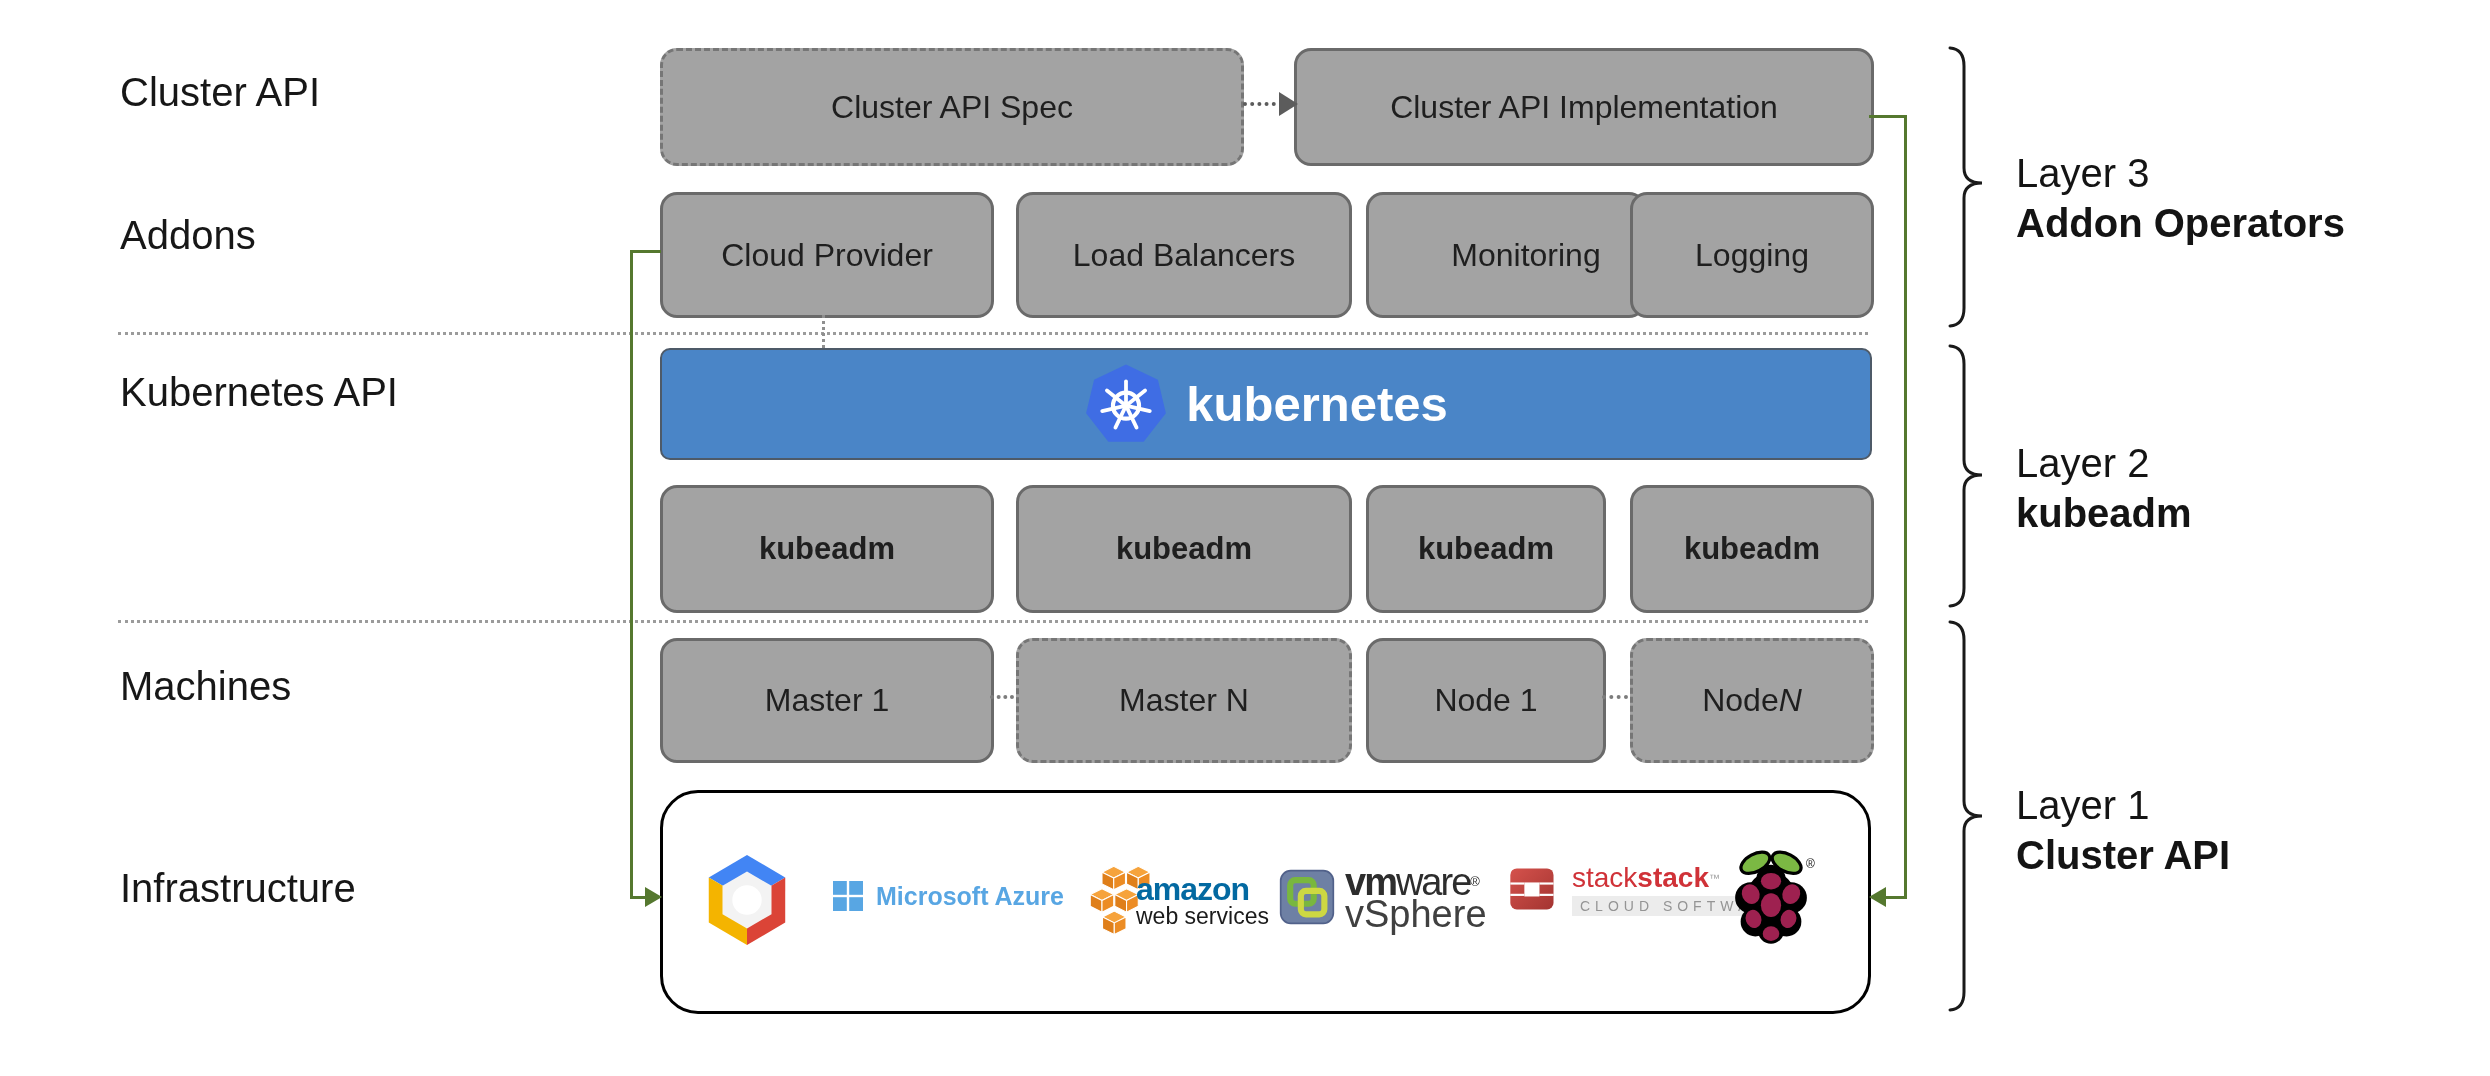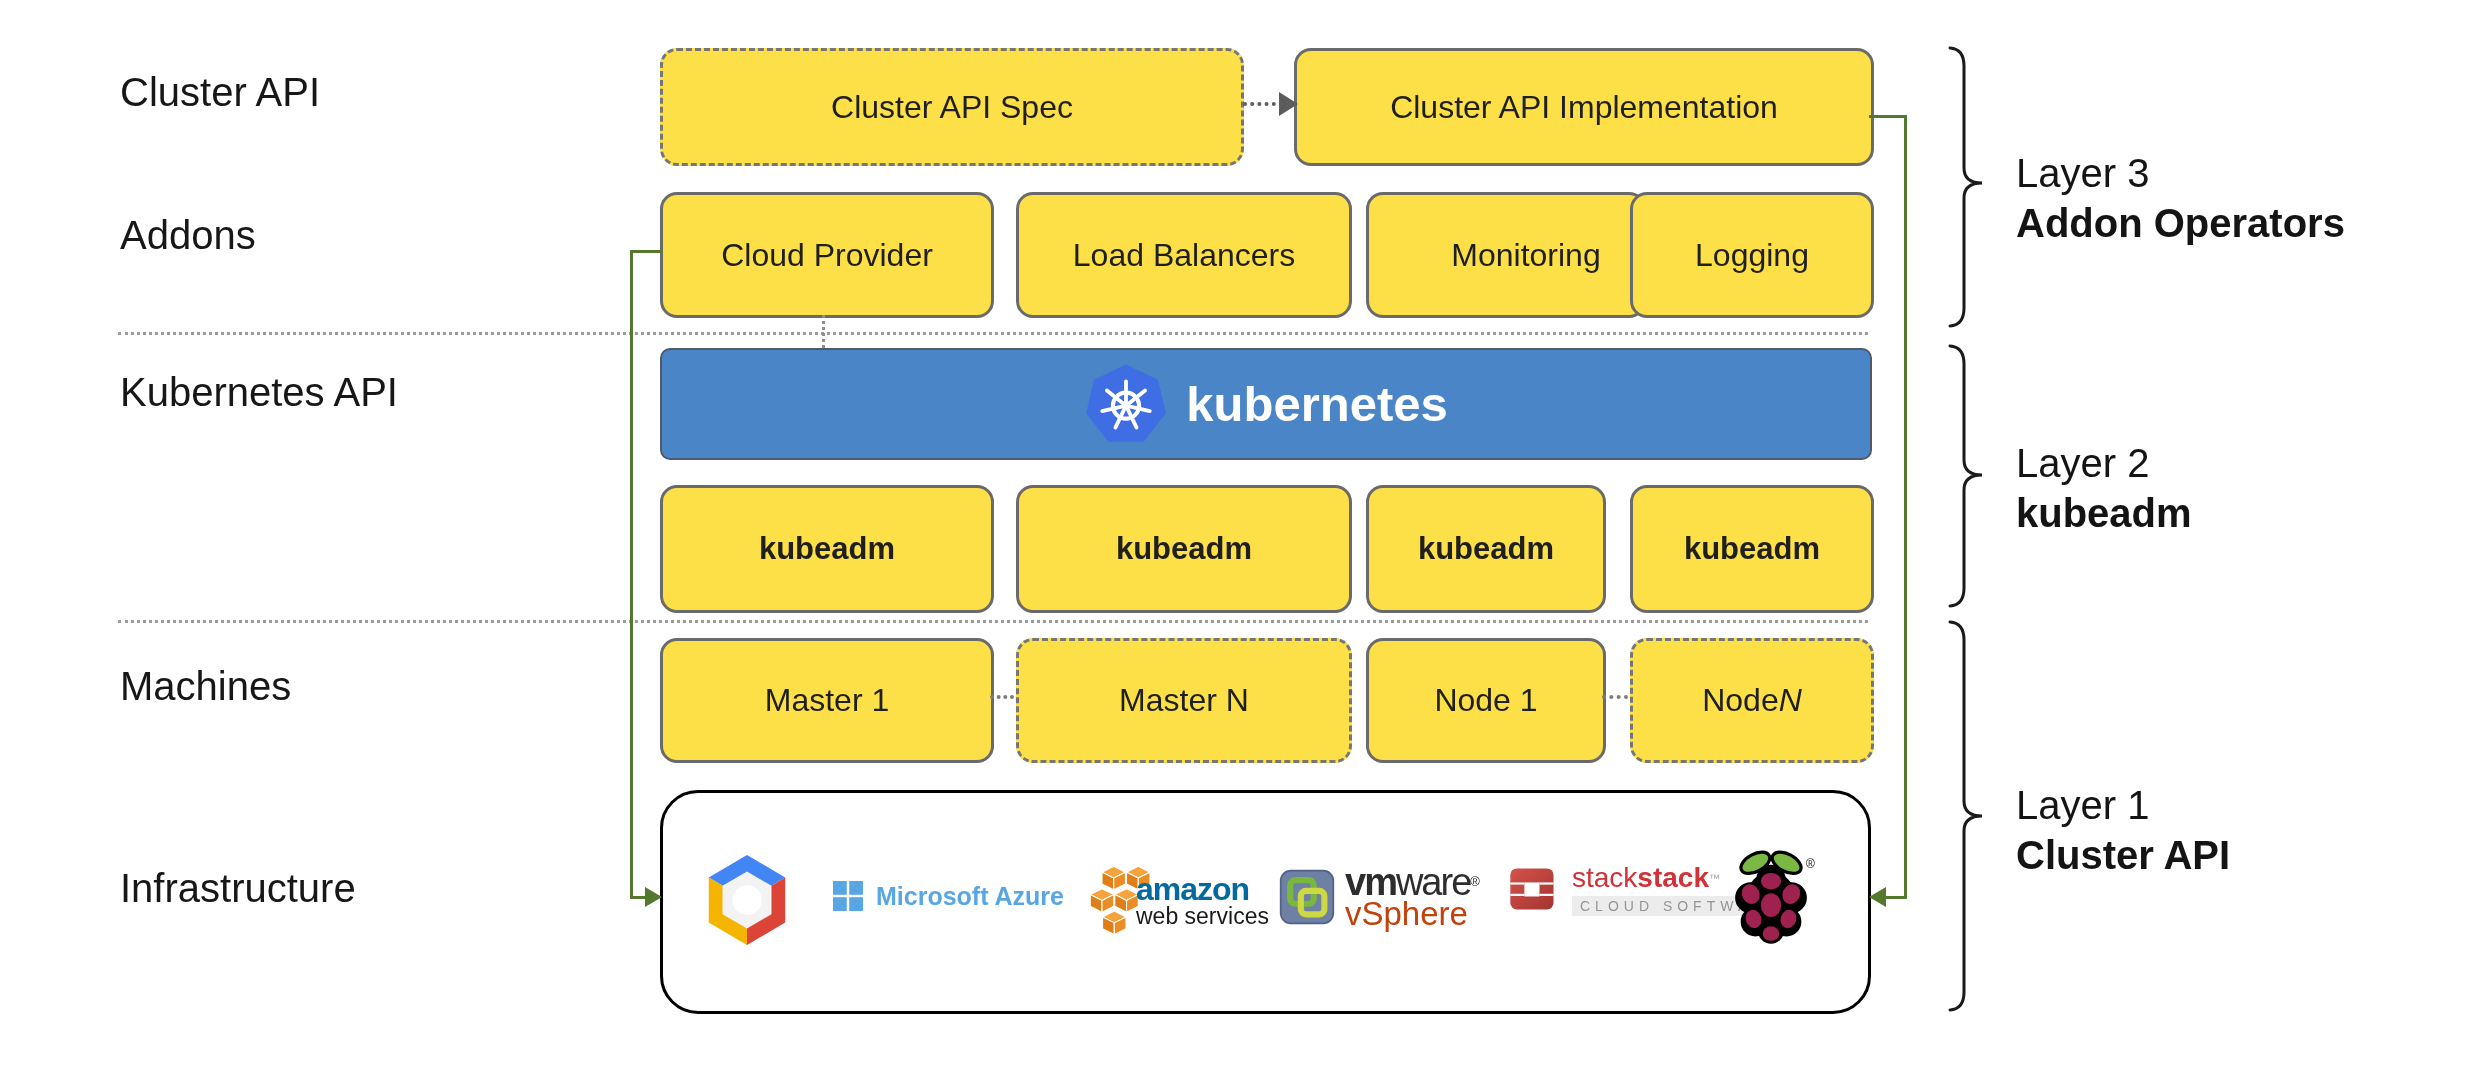--- a/index.html
+++ b/index.html
@@ -6,21 +6,21 @@
   .canvas{
     position:relative; width:2490px; height:1076px; background:#ffffff;
     font-family:"Liberation Sans", sans-serif; color:#1e1e1e; overflow:hidden;
   }
   
   .row-label{position:absolute; left:120px; font-size:40px; line-height:48px; color:#171717; white-space:nowrap;}
   
   .h-sep{position:absolute; left:118px; width:1750px; height:0; border-top:3px dotted #9b9b9b;}
   
   .box{
-    position:absolute; background:#fde047; border:3px solid #6a6a6a; border-radius:17px;
+    position:absolute; background:#a3a3a3; border:3px solid #6a6a6a; border-radius:17px;
     display:flex; align-items:center; justify-content:center;
     font-size:32px; color:#1f1f1f; text-align:center; white-space:nowrap;
   }
   .box.dashed{border-style:dashed; border-color:#767676;}
   .box.bold{font-weight:bold; font-size:31px;}
   .box em{font-style:italic;}
   
   .banner{
     position:absolute; left:660px; top:348px; width:1208px; height:108px;
     background:var(--banner_blue,#4a85c7); border:2px solid #4e5a68; border-radius:10px;
@@ -51,21 +51,21 @@
   .brace{position:absolute;}
   
   .azure-text{font-size:25px; font-weight:600; color:var(--azure_blue,#58a6e3); margin-left:13px; white-space:nowrap;}
   .aws-text{margin-left:-14px; line-height:1;}
   .aws-text .l1{font-size:32px; font-weight:bold; color:#0369a1; letter-spacing:-1px; line-height:30px;}
   .aws-text .l2{font-size:23px; font-weight:400; color:#1a1a1a; line-height:24px;}
   .vmware-text{margin-left:10px; line-height:1;}
   .vmware-text .l1{font-size:38px; color:#2d2d2d; letter-spacing:-2px; line-height:34px;}
   .vmware-text .l1 .vm{font-weight:bold;}
   .vmware-text .reg{font-size:13px; vertical-align:top; color:#2d2d2d;}
-  .vmware-text .l2{font-size:33px; font-weight:300; color:#c2410c; line-height:30px; letter-spacing:0;}
+  .vmware-text .l2{font-size:38px; font-weight:300; color:#404040; line-height:30px; letter-spacing:0;}
   .os-text{margin-left:12px; line-height:1;}
   .os-text .l1{font-size:28px; color:var(--openstack_red,#d03238); line-height:28px;}
   .os-text .l1 .stk{font-weight:bold;}
   .os-text .tm{font-size:11px; vertical-align:top; color:#9a9a9a;}
   .os-text .l2{margin-top:4px; background:#ececec; color:#949494; font-size:14px; letter-spacing:5px; padding:3px 8px; display:inline-block;}
 </style>
 </head>
 <body>
 
 <div class="canvas">

